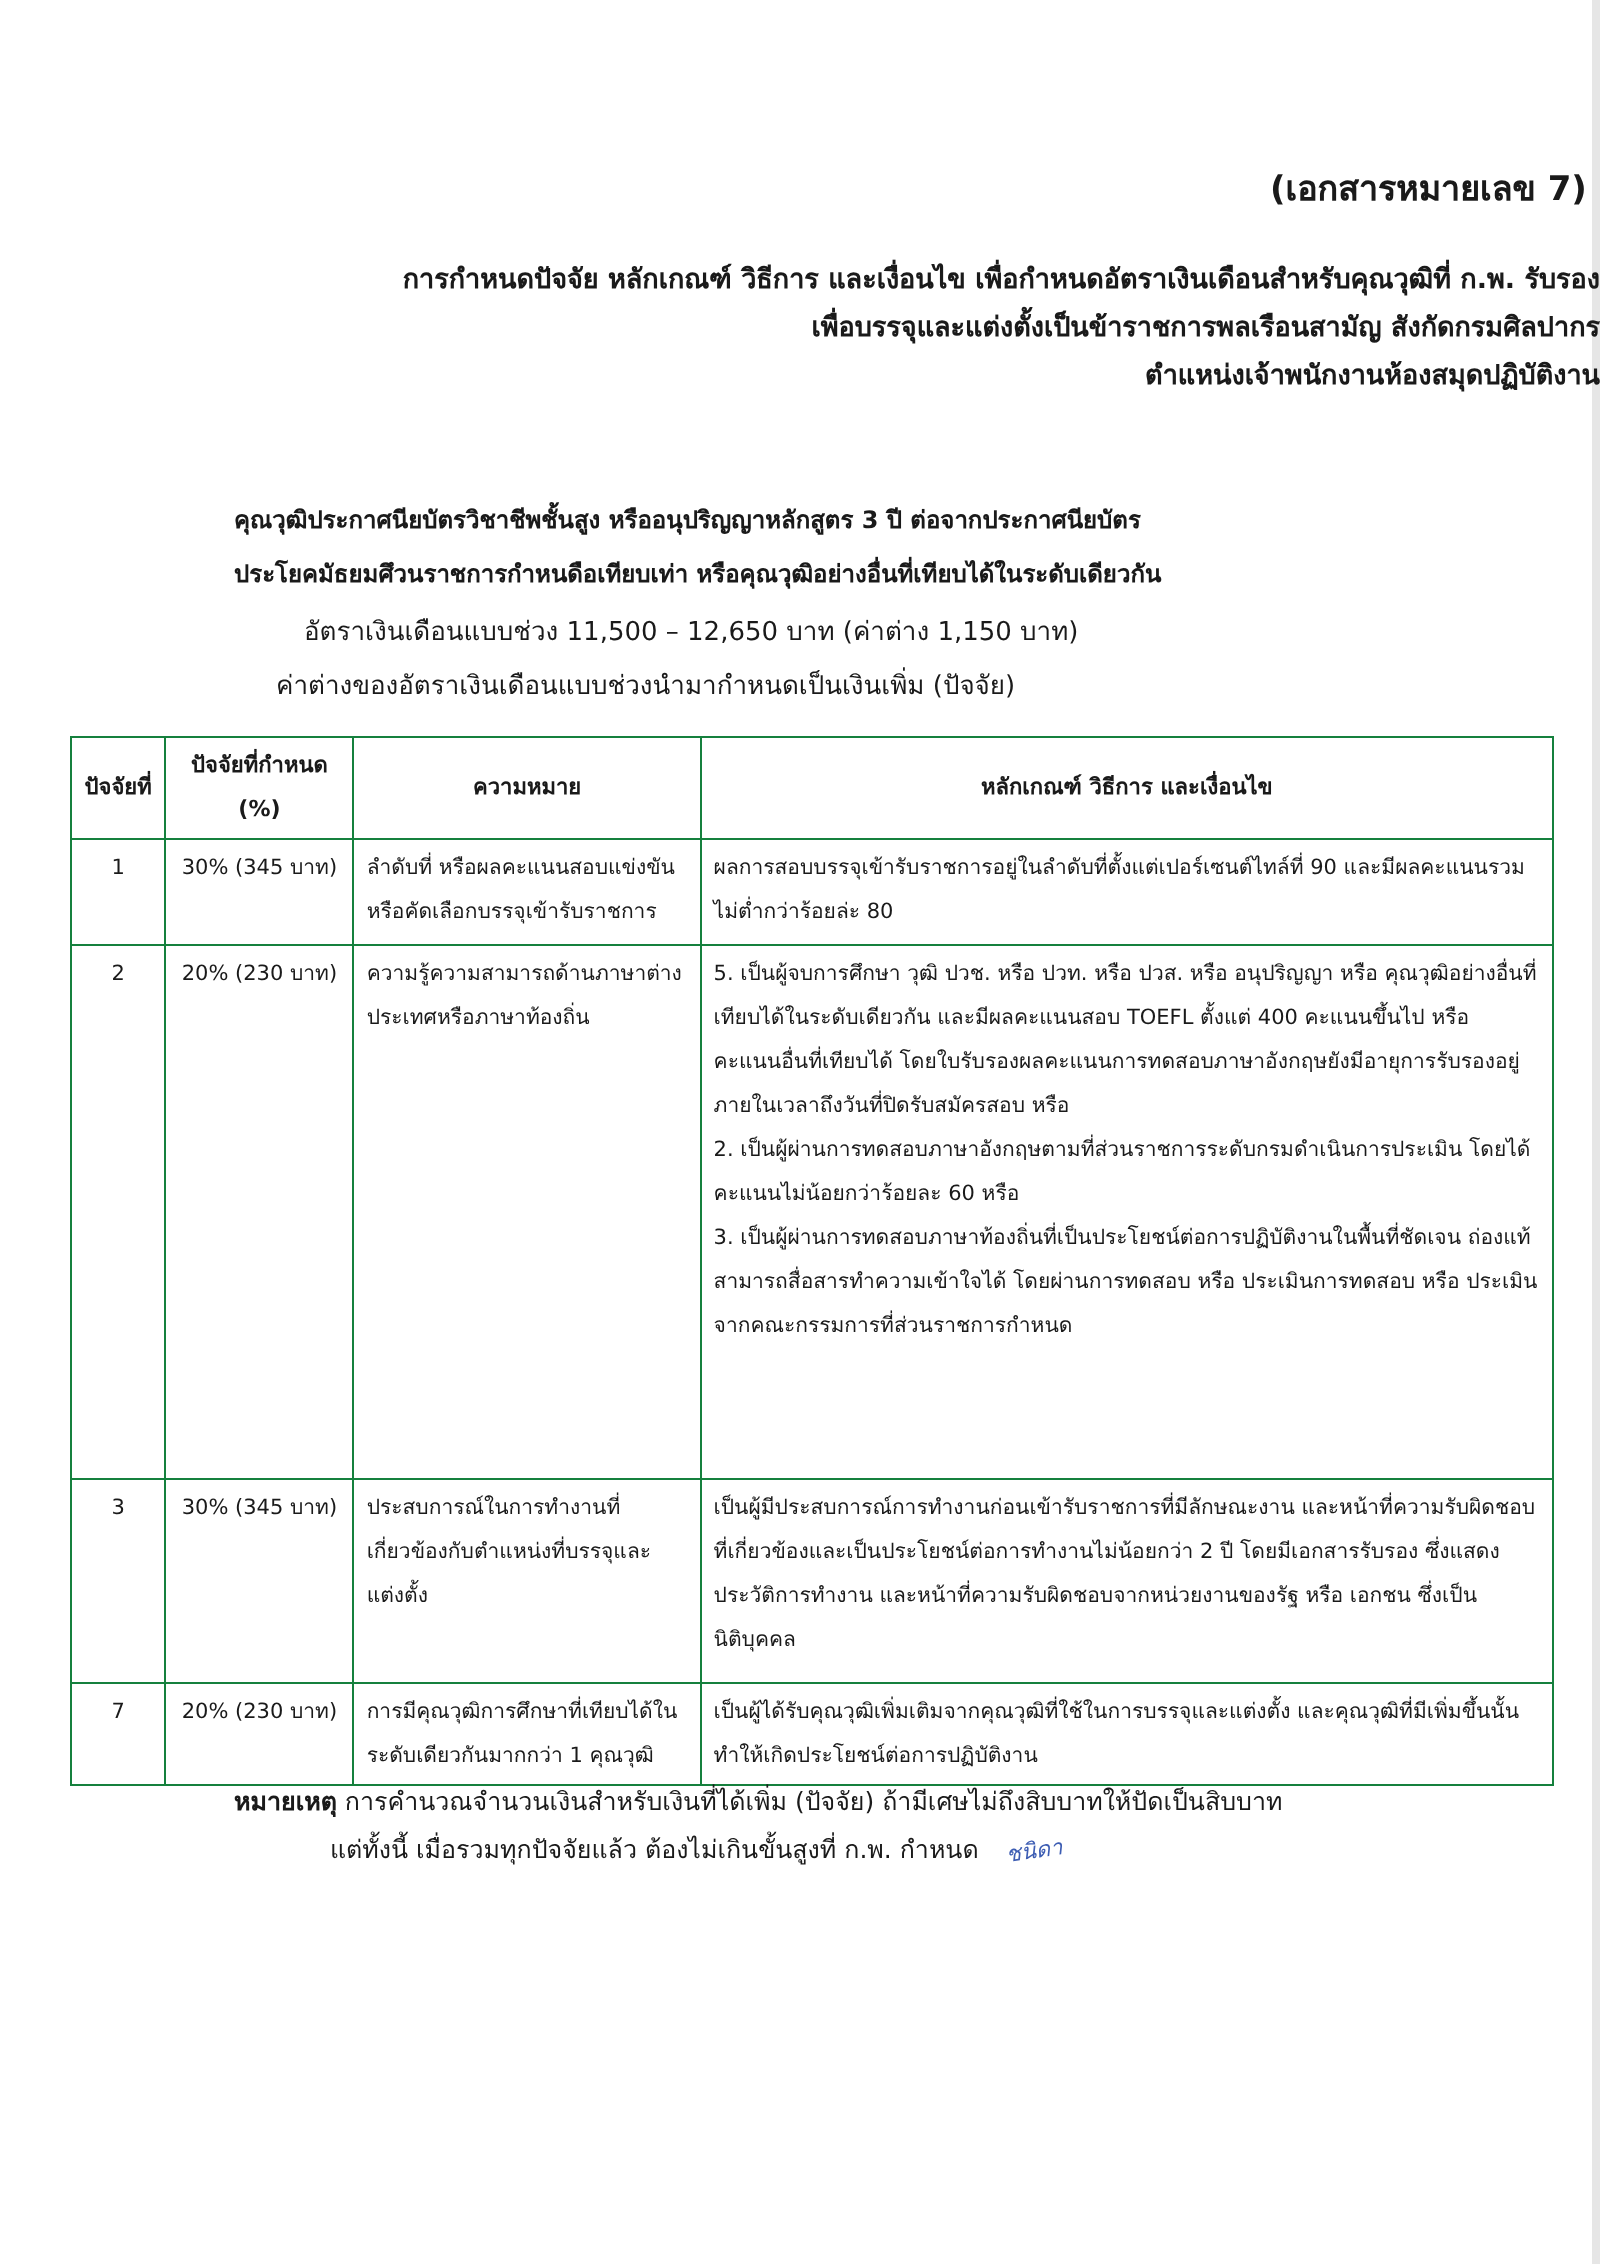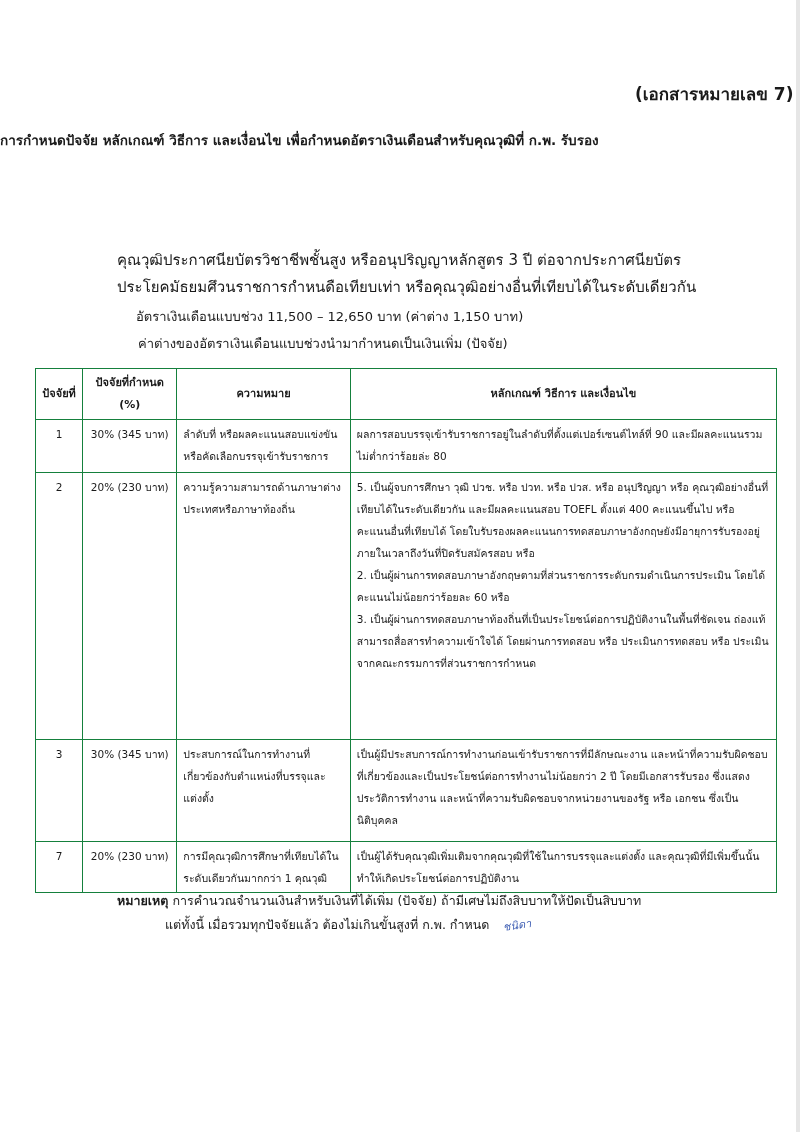--- a/index.html
+++ b/index.html
@@ -28,37 +28,37 @@
       left: 635px;
       top: 80px;
       font-size: 17px;
       font-weight: bold;
     }
     .title-block {
       position: absolute;
       left: 0;
       width: 800px;
       top: 128px;
-      text-align: left;
+      text-align: right;
       font-size: 13.5px;
       font-weight: bold;
       line-height: 24px;
     }
     .qual-block {
       position: absolute;
       left: 117px;
       top: 247px;
       width: 620px;
-      font-size: 15px;
-      font-weight: normal;
+      font-size: 12px;
+      font-weight: bold;
       line-height: 27px;
     }
     .salary-line {
       position: absolute;
-      left: 136px;
+      left: 152px;
       top: 307px;
       font-size: 13px;
       line-height: 20px;
     }
     .diff-line {
       position: absolute;
       left: 117px;
       top: 334px;
       font-size: 13px;
       line-height: 20px;
@@ -121,20 +121,22 @@
   </style>
 </head>
 <body>
 
 <div class="page-border-right"></div>
 
 <div class="doc-number">(เอกสารหมายเลข 7)</div>
 
 <div class="title-block">
   <div>การกำหนดปัจจัย หลักเกณฑ์ วิธีการ และเงื่อนไข เพื่อกำหนดอัตราเงินเดือนสำหรับคุณวุฒิที่ ก.พ. รับรอง</div>
+  <div>เพื่อบรรจุและแต่งตั้งเป็นข้าราชการพลเรือนสามัญ สังกัดกรมศิลปากร</div>
+  <div>ตำแหน่งเจ้าพนักงานห้องสมุดปฏิบัติงาน</div>
 </div>
 
 <div class="qual-block">
   <div>คุณวุฒิประกาศนียบัตรวิชาชีพชั้นสูง หรืออนุปริญญาหลักสูตร 3 ปี ต่อจากประกาศนียบัตร</div>
   <div>ประโยคมัธยมศึวนราชการกำหนดือเทียบเท่า หรือคุณวุฒิอย่างอื่นที่เทียบได้ในระดับเดียวกัน</div>
 </div>
 
 <div class="salary-line">อัตราเงินเดือนแบบช่วง 11,500 – 12,650 บาท (ค่าต่าง 1,150 บาท)</div>
 <div class="diff-line">ค่าต่างของอัตราเงินเดือนแบบช่วงนำมากำหนดเป็นเงินเพิ่ม (ปัจจัย)</div>
 

